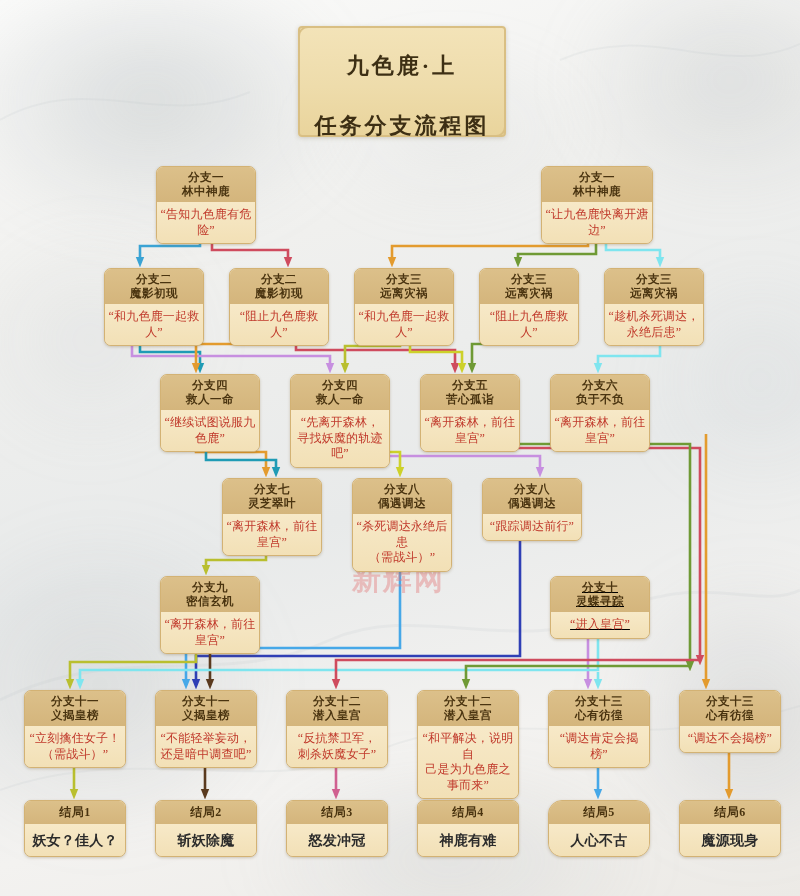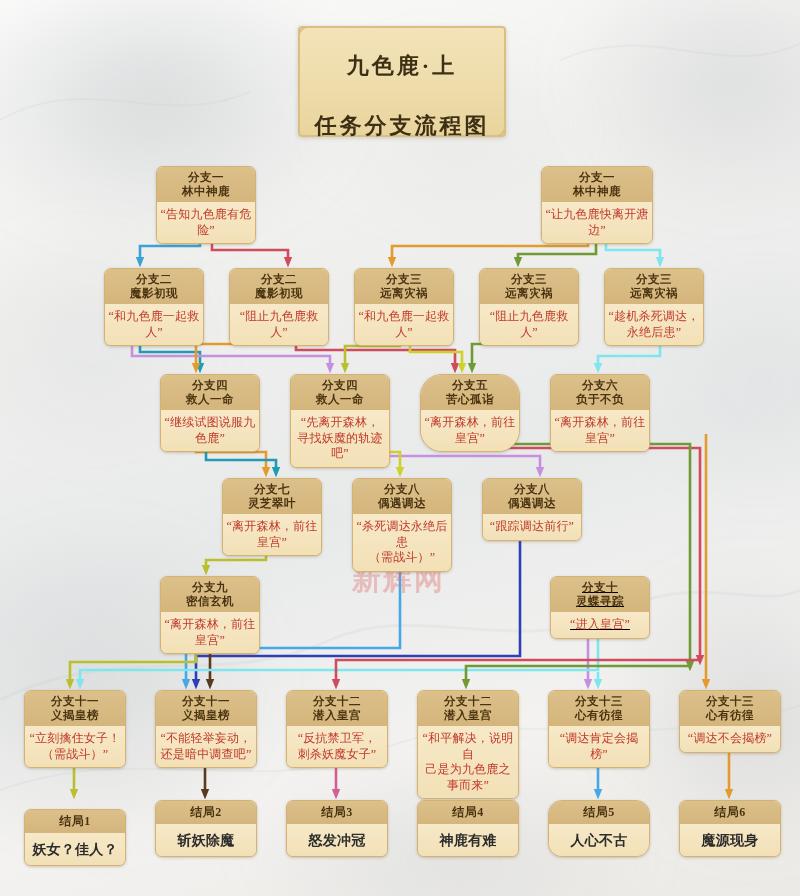--- a/index.html
+++ b/index.html
@@ -266,21 +266,21 @@
     <div class="node" style="left: 290px; top: 374px; width: 98px;">
       <div class="node-head">
         <div>分支四</div>
         <div>救人一命</div>
       </div>
       <div class="node-body">
         <div>“先离开森林，</div>
         <div>寻找妖魔的轨迹吧”</div>
       </div>
     </div>
-    <div class="node" style="left: 420px; top: 374px; width: 98px; border-radius: 22px;">
+    <div class="node" style="left: 420px; top: 374px; width: 98px;">
       <div class="node-head">
         <div>分支五</div>
         <div>苦心孤诣</div>
       </div>
       <div class="node-body">
         <div>“离开森林，前往皇宫”</div>
       </div>
     </div>
     <div class="node" style="left: 550px; top: 374px; width: 98px;">
       <div class="node-head">
@@ -388,21 +388,21 @@
     </div>
     <div class="node" style="left: 679px; top: 690px; width: 100px;">
       <div class="node-head">
         <div>分支十三</div>
         <div>心有彷徨</div>
       </div>
       <div class="node-body">
         <div>“调达不会揭榜”</div>
       </div>
     </div>
-    <div class="node ending" style="left: 24px; top: 800px; width: 100px; margin-top: 9px;">
+    <div class="node ending" style="left: 24px; top: 800px; width: 100px;">
       <div class="node-head">
         <div>结局1</div>
       </div>
       <div class="node-body">
         <div>妖女？佳人？</div>
       </div>
     </div>
     <div class="node ending" style="left: 155px; top: 800px; width: 100px;">
       <div class="node-head">
         <div>结局2</div>

